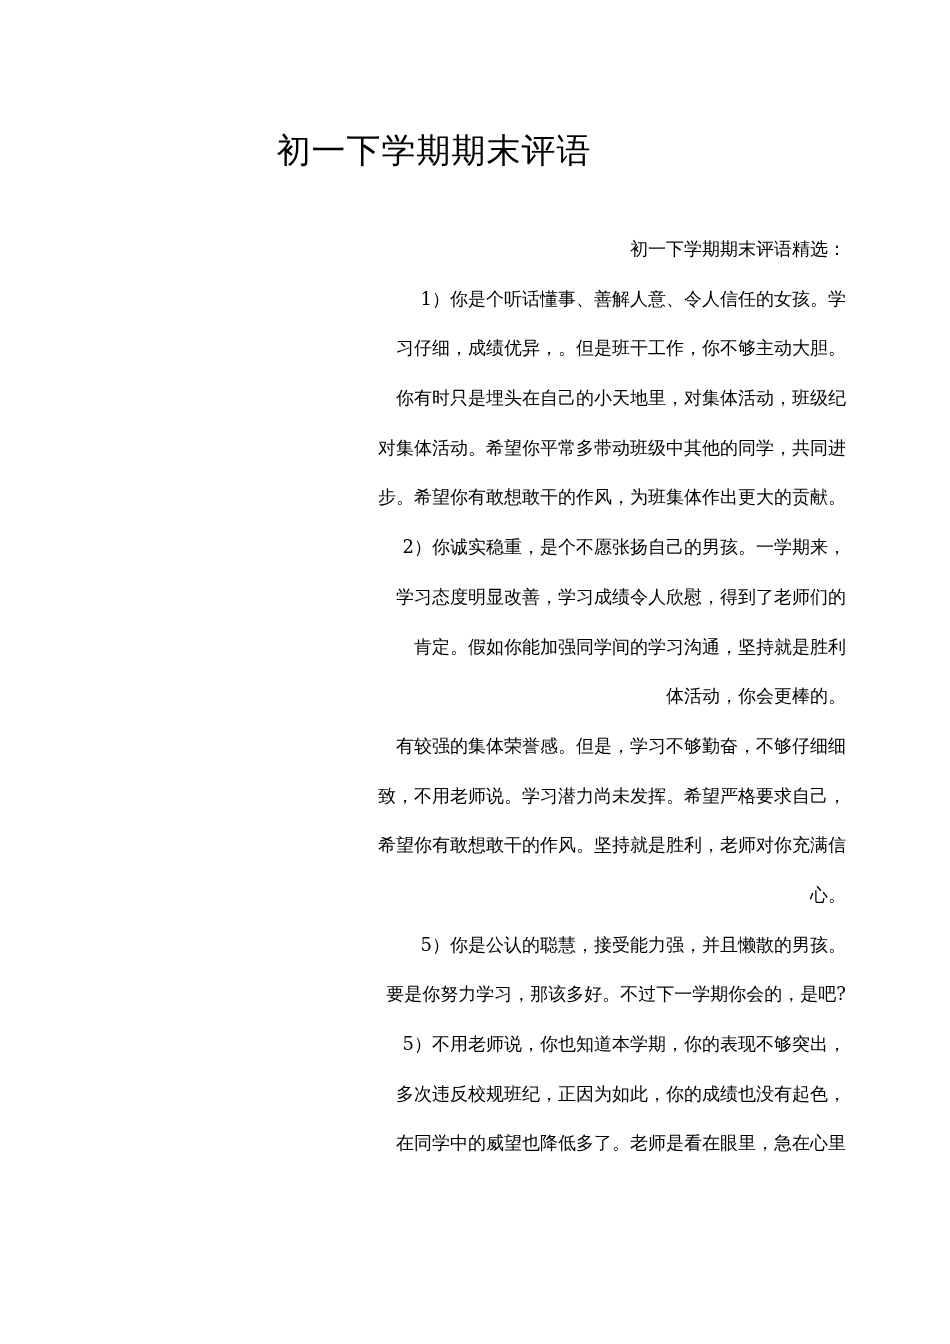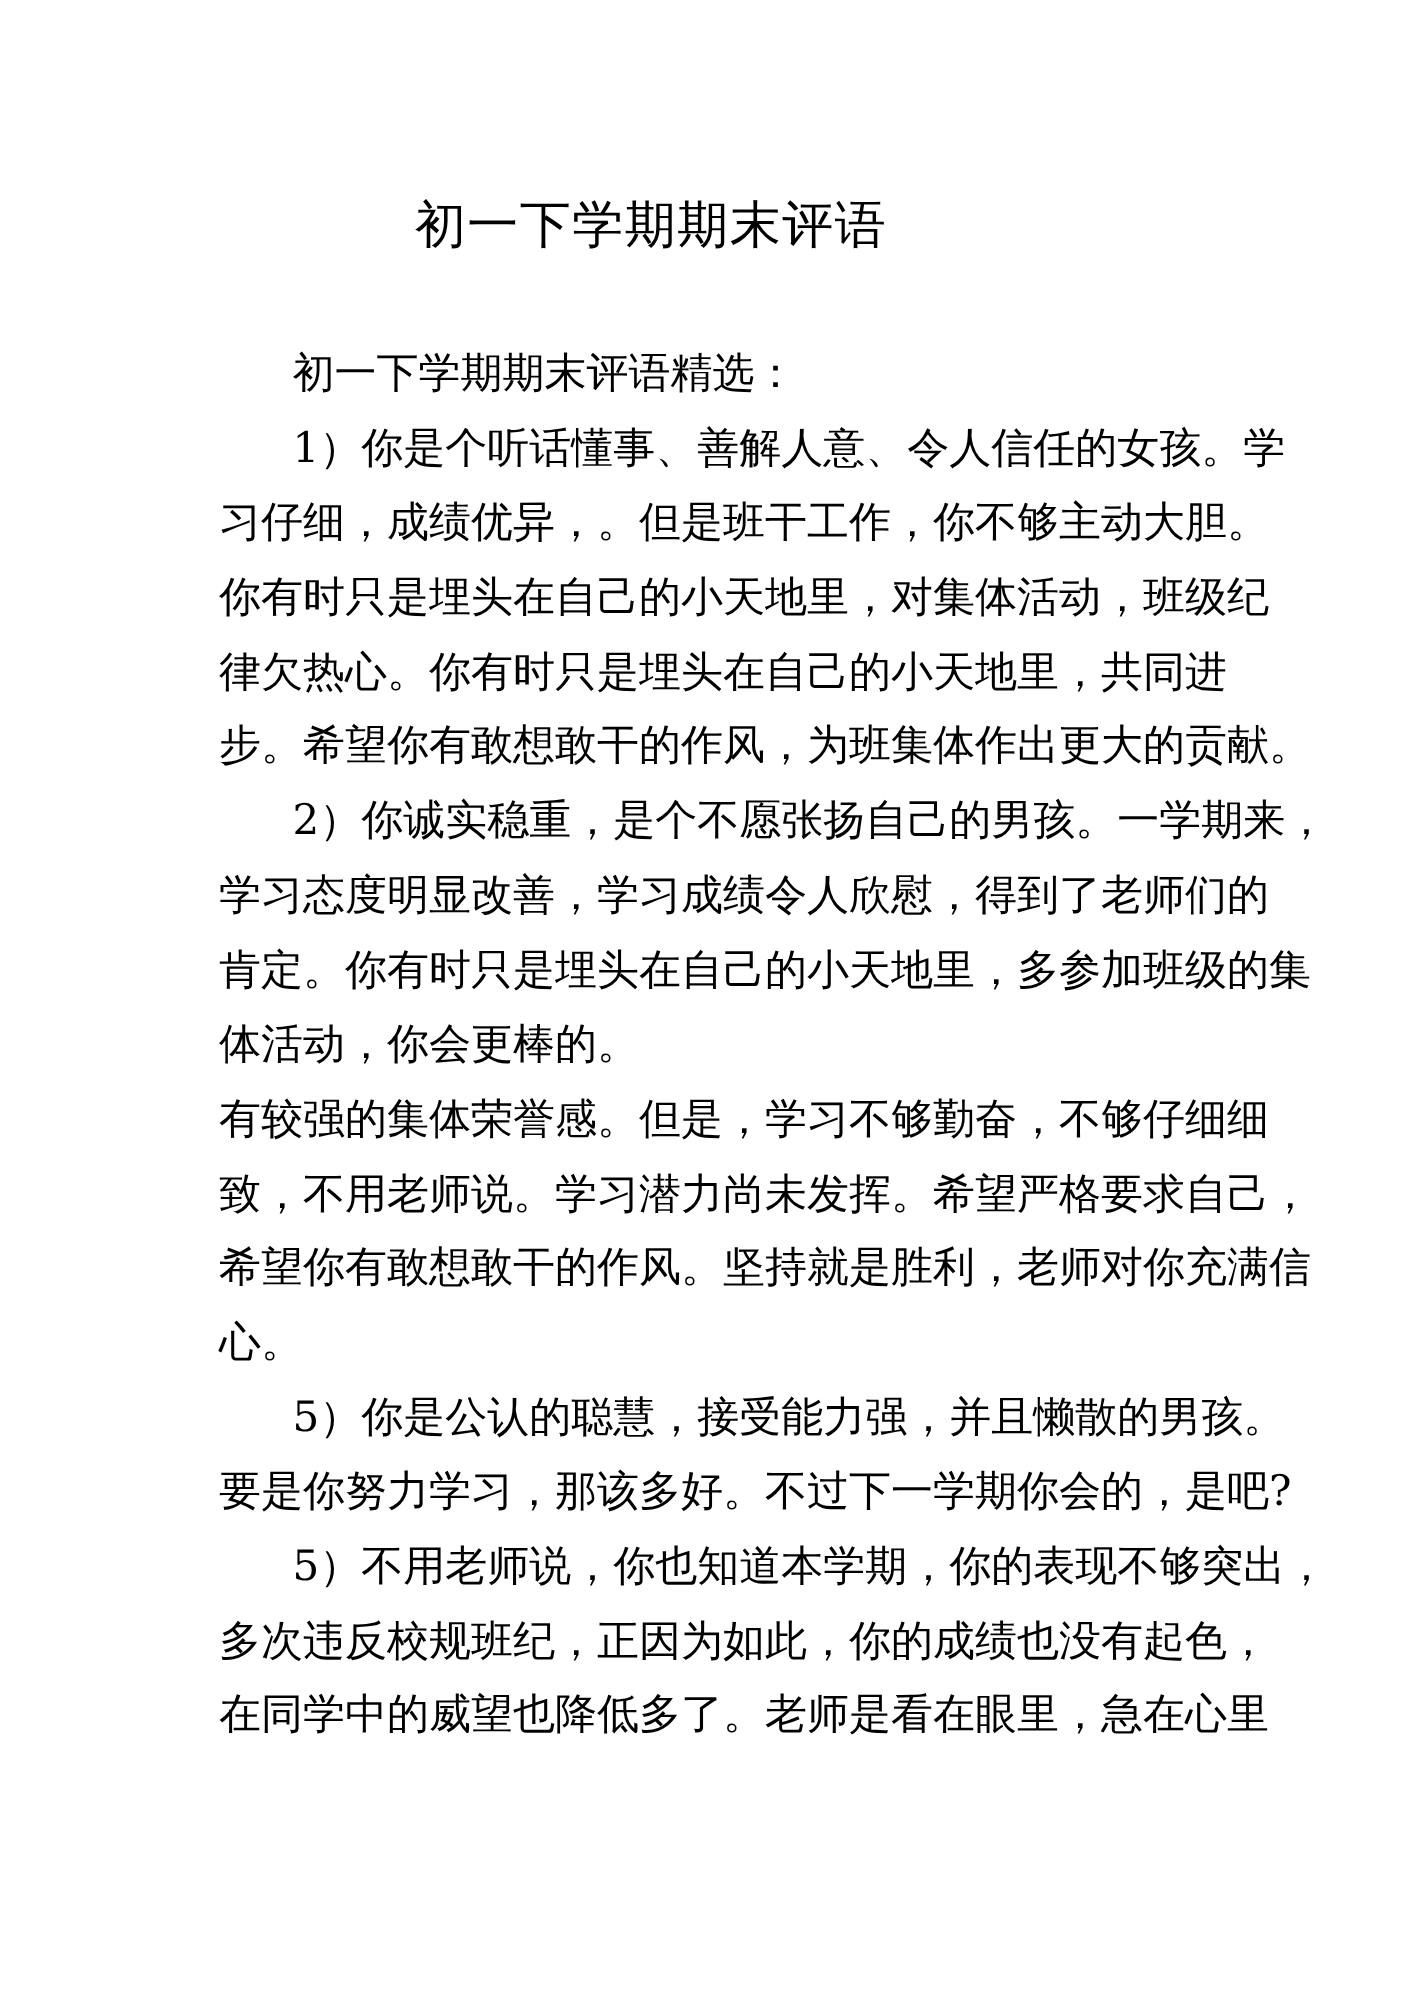--- a/index.html
+++ b/index.html
@@ -34,22 +34,23 @@
       font-weight: normal;
       letter-spacing: 1px;
       margin: 0;
     }
     .body {
       position: absolute;
       left: 146px;
       top: 224px;
       width: 700px;
       font-family: "DejaVu Serif", "Liberation Serif", serif;
-      font-size: 28px;
+      font-size: 18px;
       line-height: 49.7px;
+      text-align: right;
     }
     .line {
       display: block;
       white-space: nowrap;
       height: 49.7px;
     }
     .indent {
       padding-left: 49px;
     }
   </style>
@@ -57,25 +58,25 @@
 <body>
 
 <div class="page">
   <h1 class="title">初一下学期期末评语</h1>
 
   <div class="body">
     <span class="line indent">初一下学期期末评语精选：</span>
     <span class="line indent">1）你是个听话懂事、善解人意、令人信任的女孩。学</span>
     <span class="line">习仔细，成绩优异，。但是班干工作，你不够主动大胆。</span>
     <span class="line">你有时只是埋头在自己的小天地里，对集体活动，班级纪</span>
-    <span class="line">律欠热心。你有时只是埋头在自己的小天地里，共同进</span>
+    <span class="line">对集体活动。希望你平常多带动班级中其他的同学，共同进</span>
     <span class="line">步。希望你有敢想敢干的作风，为班集体作出更大的贡献。</span>
     <span class="line indent">2）你诚实稳重，是个不愿张扬自己的男孩。一学期来，</span>
     <span class="line">学习态度明显改善，学习成绩令人欣慰，得到了老师们的</span>
-    <span class="line">肯定。你有时只是埋头在自己的小天地里，多参加班级的集</span>
+    <span class="line">肯定。假如你能加强同学间的学习沟通，坚持就是胜利</span>
     <span class="line">体活动，你会更棒的。</span>
     <span class="line">有较强的集体荣誉感。但是，学习不够勤奋，不够仔细细</span>
     <span class="line">致，不用老师说。学习潜力尚未发挥。希望严格要求自己，</span>
     <span class="line">希望你有敢想敢干的作风。坚持就是胜利，老师对你充满信</span>
     <span class="line">心。</span>
     <span class="line indent">5）你是公认的聪慧，接受能力强，并且懒散的男孩。</span>
     <span class="line">要是你努力学习，那该多好。不过下一学期你会的，是吧?</span>
     <span class="line indent">5）不用老师说，你也知道本学期，你的表现不够突出，</span>
     <span class="line">多次违反校规班纪，正因为如此，你的成绩也没有起色，</span>
     <span class="line">在同学中的威望也降低多了。老师是看在眼里，急在心里</span>

